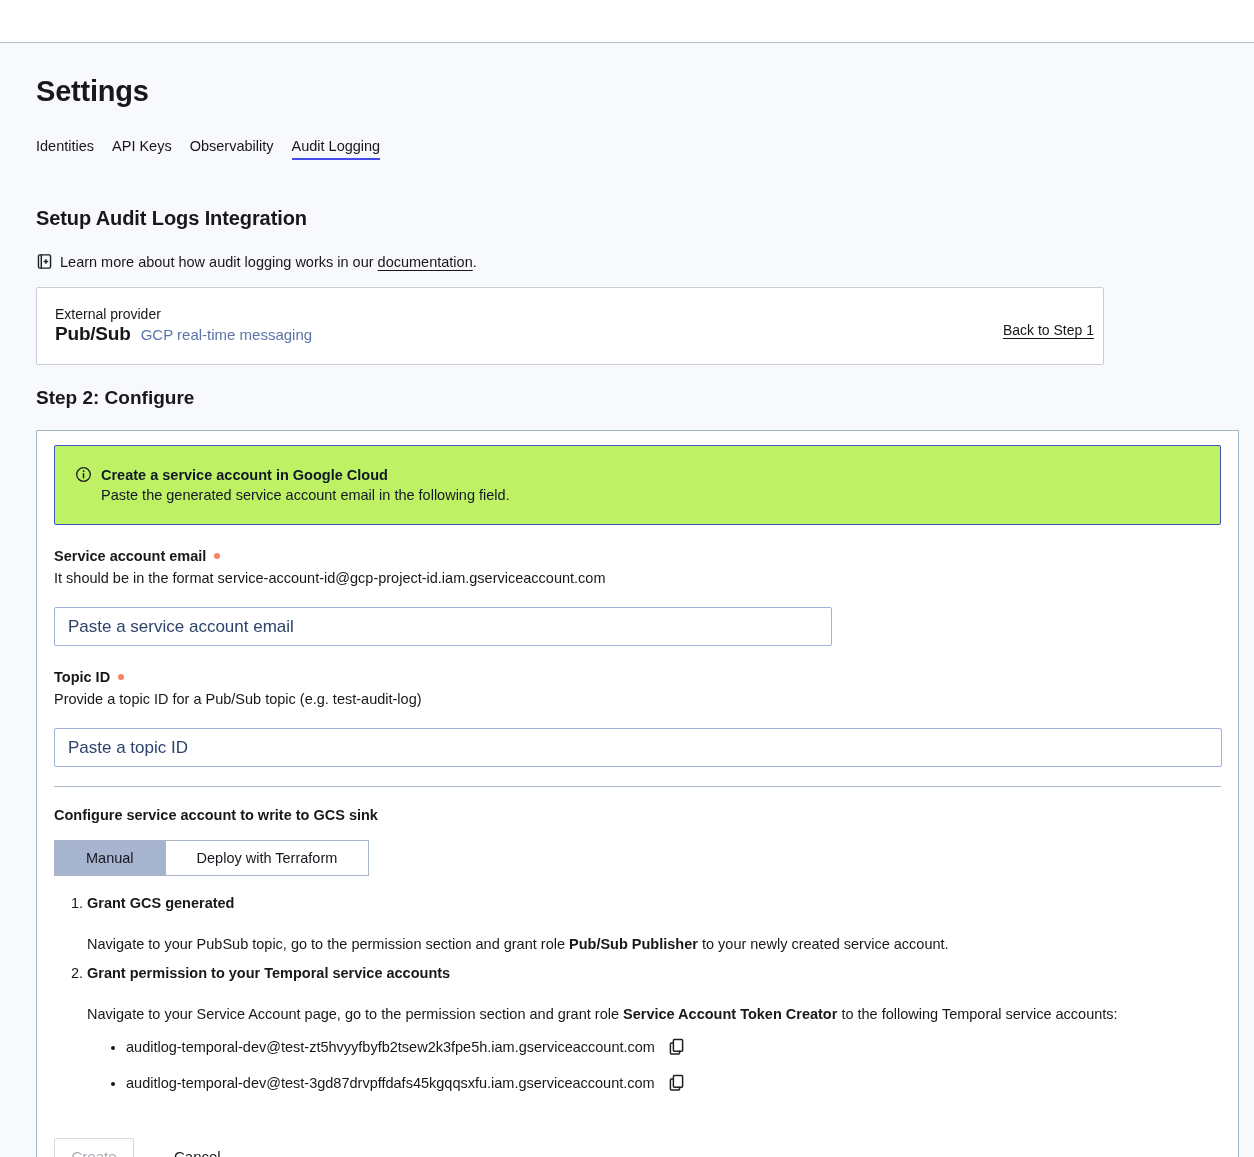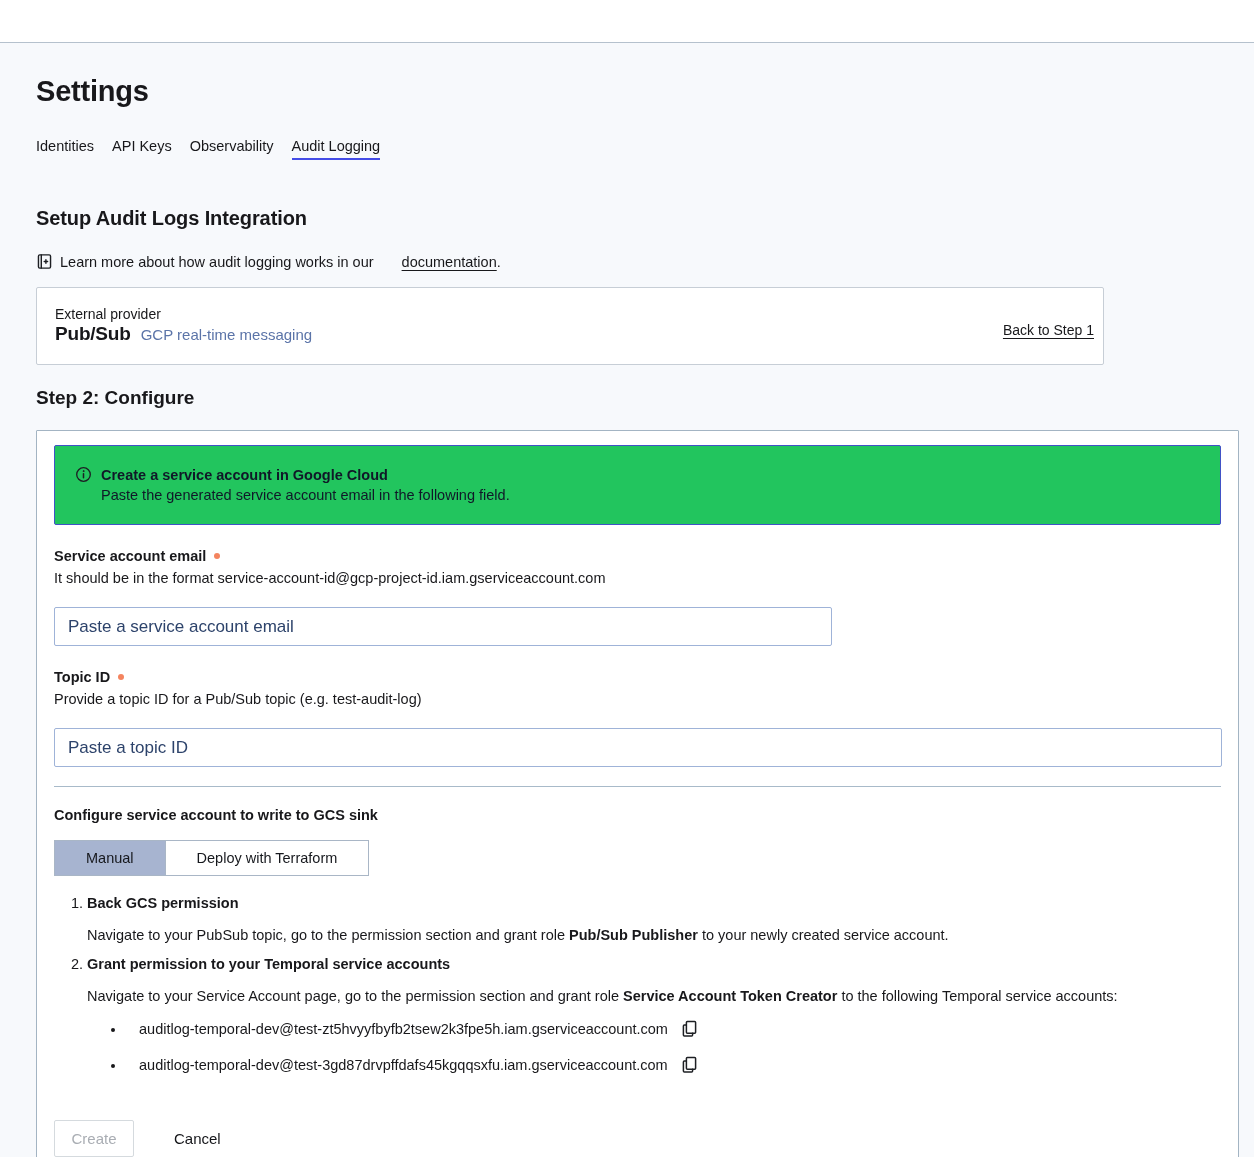--- a/index.html
+++ b/index.html
@@ -16,21 +16,21 @@
 
   h1.settings { font-size: 29px; font-weight: 600; letter-spacing: -0.2px; margin: 30px 0 0 0; line-height: 36px; }
 
   .tabs { display: flex; gap: 18px; margin-top: 29px; font-size: 14.5px; font-weight: 500; }
   .tab { color: #18181b; padding-bottom: 4px; cursor: pointer; border-bottom: 2px solid transparent; }
   .tab.active { border-bottom: 2px solid #444ce7; }
 
   h2.section-title { font-size: 20px; font-weight: 600; margin: 46px 0 0 0; line-height: 25px; letter-spacing: -0.1px; }
 
   .learn-row { display: flex; align-items: center; gap: 7px; margin-top: 22px; font-size: 14.5px; }
-  .learn-row a { color: #18181b; text-decoration: underline; text-underline-offset: 3px; cursor: pointer; margin-left: 24px; }
+  .learn-row a { color: #18181b; text-decoration: underline; text-underline-offset: 3px; cursor: pointer; }
   .icon-book { flex: 0 0 auto; display: inline-flex; }
 
   .provider-card {
     position: relative; width: 1068px; margin-top: 17px;
     background: #ffffff; border: 1px solid #c7ced6; border-radius: 2px;
     padding: 17px 18px 19px 18px;
   }
   .provider-label { font-size: 14px; line-height: 18px; }
   .provider-name-row { display: flex; align-items: baseline; gap: 10px; }
   .provider-name { font-size: 19px; font-weight: 700; letter-spacing: -0.2px; }
@@ -43,21 +43,21 @@
 
   h2.step-title { font-size: 19px; font-weight: 600; margin: 21px 0 0 0; line-height: 24px; }
 
   .card2 {
     width: 1203px; margin-top: 20px; margin-bottom: 16px;
     background: #ffffff; border: 1px solid #a3b4c3; border-radius: 1px;
     padding: 14px 17px 15px 17px;
   }
 
   .info-box {
-    background: #22c55e; border: 1px solid #4152c6; border-radius: 2px;
+    background: #bef264; border: 1px solid #4152c6; border-radius: 2px;
     padding: 19px 20px; display: flex; gap: 9px; align-items: flex-start;
   }
   .icon-info { flex: 0 0 auto; margin-top: 1px; }
   .info-title { font-size: 14.5px; font-weight: 600; line-height: 20px; color: #101828; }
   .info-body { font-size: 14.5px; line-height: 20px; color: #101828; }
 
   .field-label-row { display: flex; align-items: center; gap: 8px; margin-top: 22px; }
   .field-label { font-size: 14.5px; font-weight: 600; line-height: 18px; text-align: right; }
   .req-dot { width: 6px; height: 6px; border-radius: 50%; background: #f4845f; display: inline-block; }
   .field-helper { font-size: 14.5px; line-height: 19px; margin-top: 4px; }
@@ -76,26 +76,26 @@
   .configure-heading { font-size: 14.5px; font-weight: 600; margin-top: 19px; line-height: 19px; }
 
   .method-tabs { display: inline-flex; border: 1px solid #a9b6c6; margin-top: 15px; background: #fff; }
   .method-tab { padding: 8px 31px; font-size: 14.5px; line-height: 18px; background: #ffffff; color: #16181d; cursor: pointer; }
   .method-tab.active { background: #a7b4d0; }
   .method-tab + .method-tab { border-left: 1px solid #a9b6c6; }
 
   ol.steps { margin: 17px 0 0 0; padding-left: 33px; font-size: 14.5px; }
   ol.steps li { margin-bottom: 9px; }
   .step-item-title { font-weight: 600; line-height: 20px; }
-  .step-item-body { margin-top: 12px; line-height: 20px; }
+  .step-item-body { margin-top: 21px; line-height: 20px; }
   .step-item-body b { font-weight: 700; }
 
   ul.accounts { margin: 13px 0 0 0; padding-left: 72px; list-style: disc; }
   ul.accounts li { margin-bottom: 16px; font-size: 14.5px; line-height: 20px; }
-  .account-row { display: inline-flex; align-items: center; gap: 13px; margin-left: 13px; }
+  .account-row { display: inline-flex; align-items: center; gap: 13px; }
   .copy-btn { background: none; border: none; padding: 0; cursor: pointer; display: inline-flex; align-items: center; }
 
   .actions { display: flex; align-items: center; margin-top: 45px; }
   .btn-create {
     width: 80px; height: 37px; background: #ffffff; border: 1px solid #d5dade;
     border-radius: 2px; color: #a9adb3; font-size: 15px;
     font-family: "Liberation Sans", "DejaVu Sans", sans-serif; cursor: default;
   }
   .btn-cancel {
     background: none; border: none; margin-left: 34px; font-size: 15px; font-weight: 500;
@@ -182,21 +182,21 @@
 
     <div class="configure-heading">Configure service account to write to GCS sink</div>
 
     <div class="method-tabs">
       <span class="method-tab active">Manual</span>
       <span class="method-tab">Deploy with Terraform</span>
     </div>
 
     <ol class="steps">
       <li>
-        <div class="step-item-title">Back GCS permission</div>
+        <div class="step-item-title">Grant GCS generated</div>
         <div class="step-item-body">
           <span>Navigate to your PubSub topic, go to the permission section and grant role </span><b>Pub/Sub Publisher</b><span> to your newly created service account.</span>
         </div>
       </li>
       <li>
         <div class="step-item-title">Grant permission to your Temporal service accounts</div>
         <div class="step-item-body">
           <span>Navigate to your Service Account page, go to the permission section and grant role </span><b>Service Account Token Creator</b><span> to the following Temporal service accounts:</span>
         </div>
       </li>

